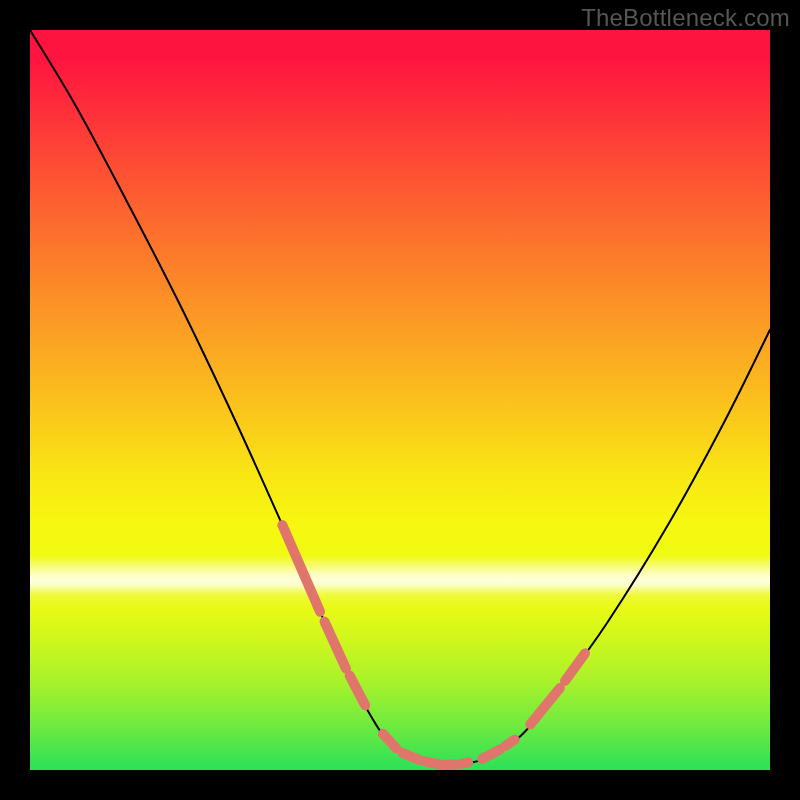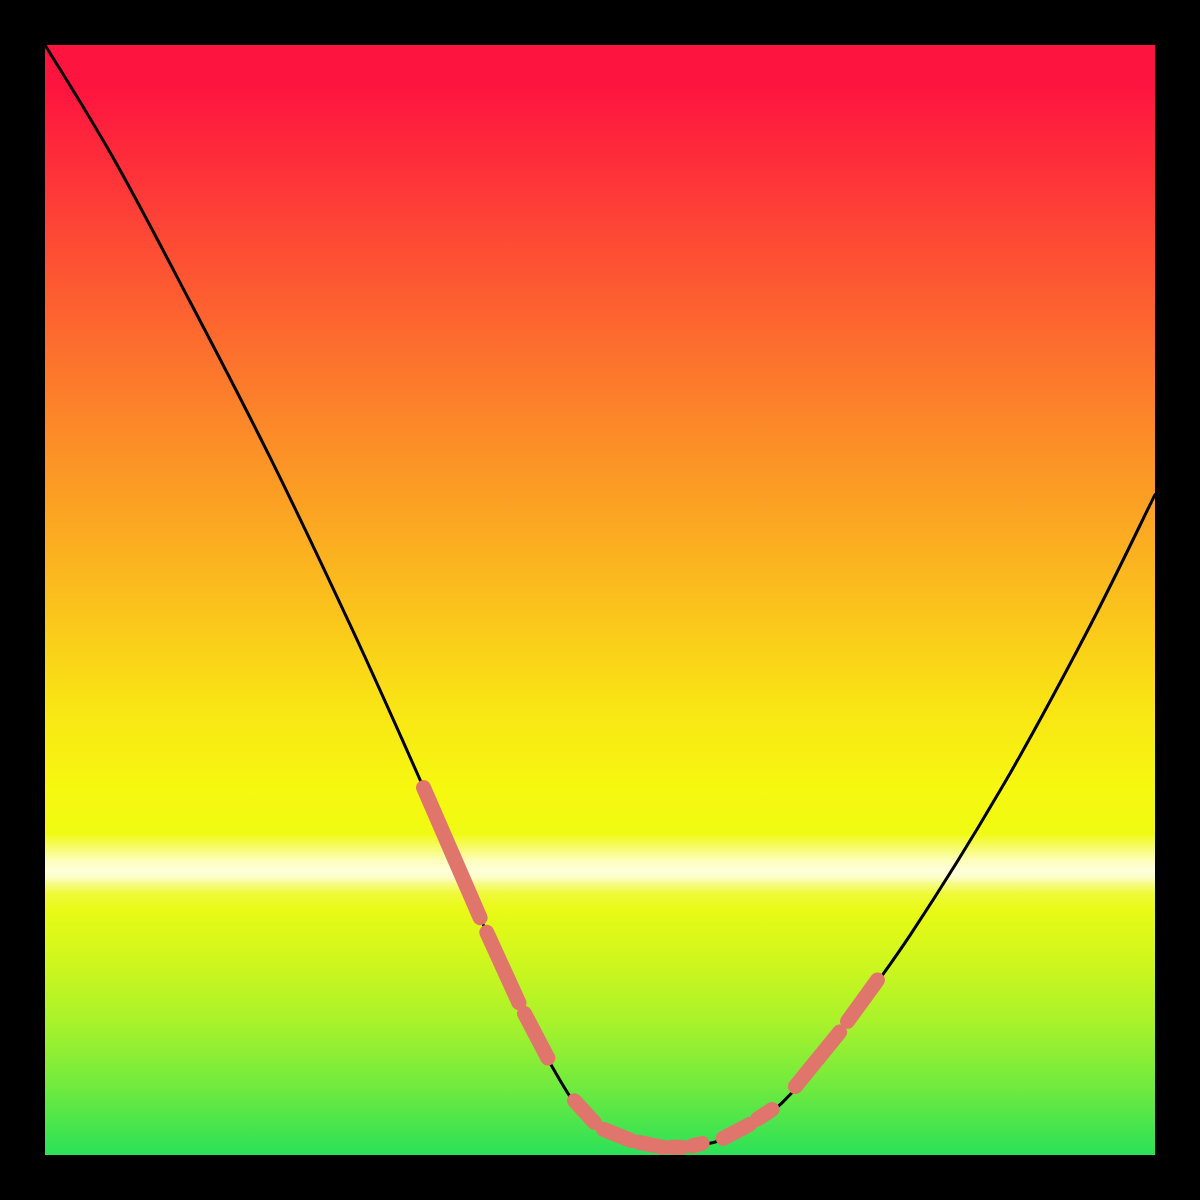--- a/index.html
+++ b/index.html
@@ -96,13 +96,14 @@
           <line x1="395.90" y1="731.55" x2="412.18" y2="734.82" class="dash-seg"></line>
           <line x1="417.36" y1="734.82" x2="424.76" y2="734.82" class="dash-seg"></line>
           <line x1="431.42" y1="733.92" x2="438.08" y2="732.29" class="dash-seg"></line>
           <line x1="452.14" y1="728.86" x2="469.90" y2="719.53" class="dash-seg"></line>
           <line x1="475.08" y1="716.07" x2="484.70" y2="709.66" class="dash-seg"></line>
           <line x1="500.24" y1="694.39" x2="529.84" y2="658.04" class="dash-seg"></line>
           <line x1="535.02" y1="650.90" x2="555.00" y2="623.35" class="dash-seg"></line>
         </g>
     </svg>
   </div>
+  <div class="watermark">TheBottleneck.com</div>
 </div>
 
 </body></html>

